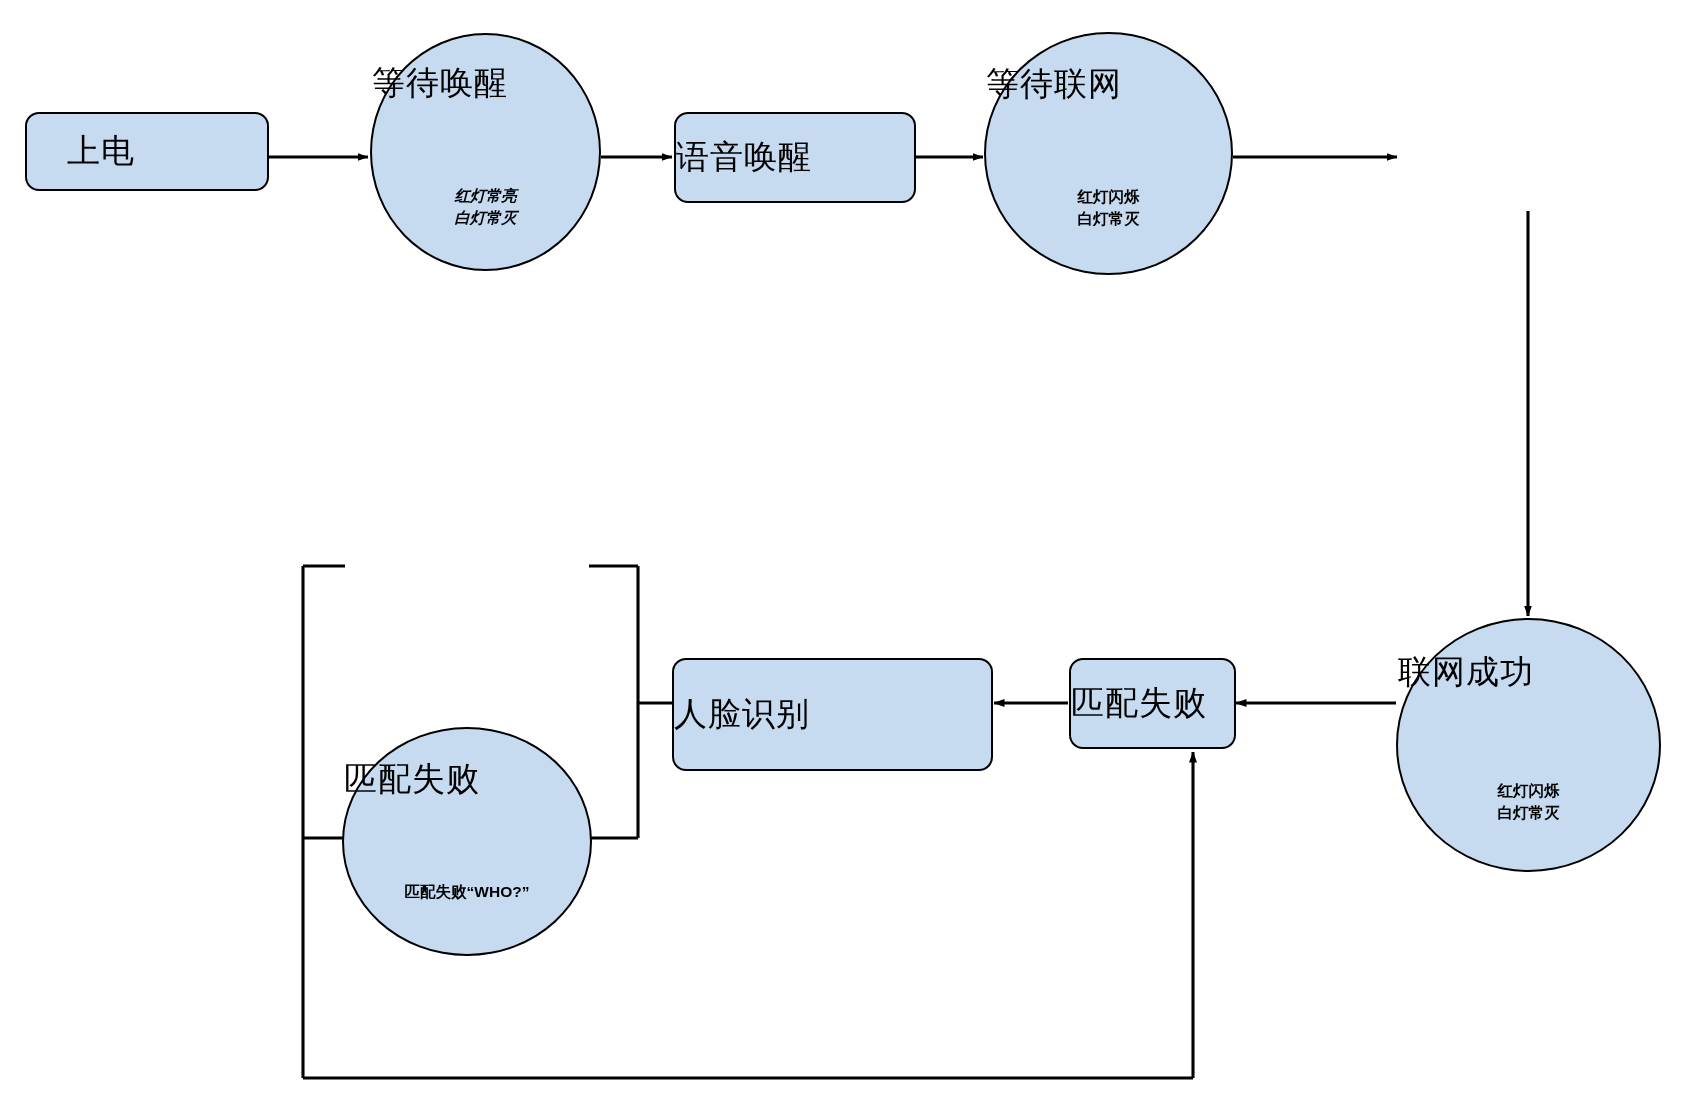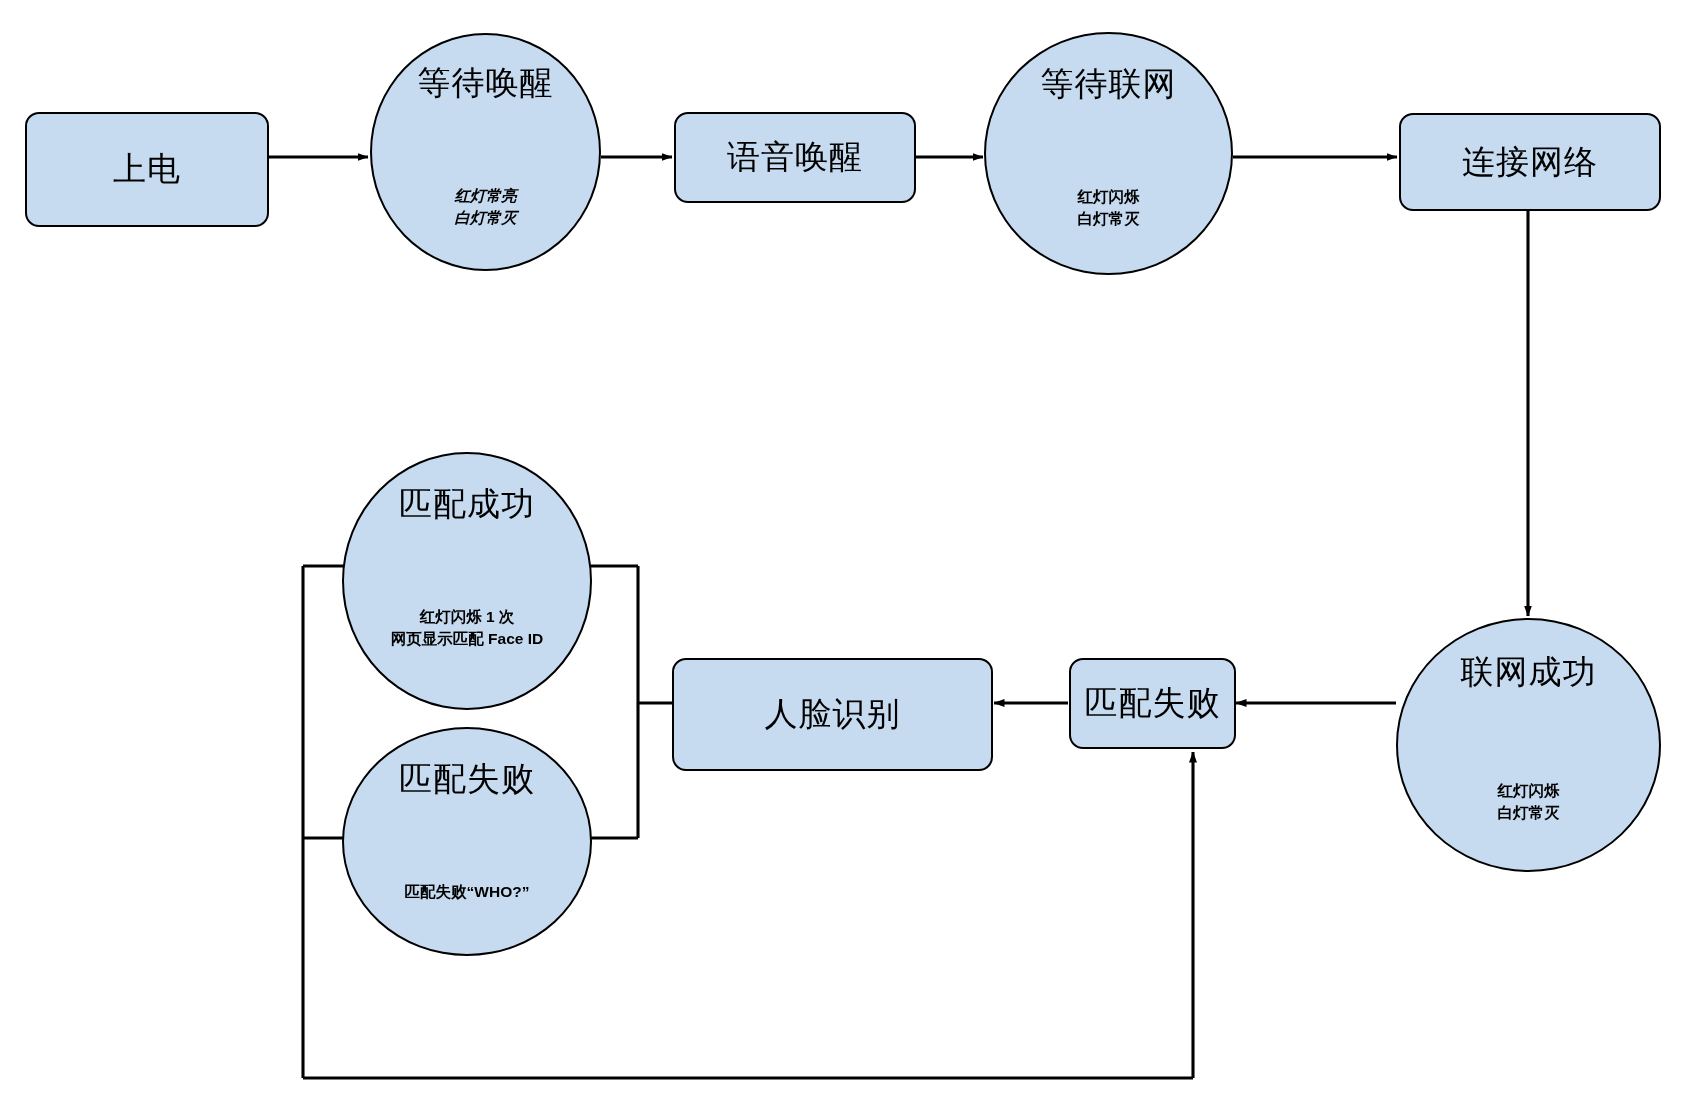--- a/index.html
+++ b/index.html
@@ -27,21 +27,21 @@
     height: 1108px;
     pointer-events: none;
   }
   .node {
     position: absolute;
     box-sizing: border-box;
     background: #c6dbf0;
     border: 2.4px solid #000000;
     display: flex;
     flex-direction: column;
-    align-items: center;
+    align-items: flex-start;
     text-align: center;
     z-index: 2;
   }
   .node.proc {
     border-radius: 14px;
     justify-content: center;
   }
   .node.state {
     border-radius: 50%;
     justify-content: flex-start;
@@ -104,21 +104,21 @@
 
       <line x1="345" y1="566" x2="303" y2="566"></line>
       <line x1="345" y1="838" x2="303" y2="838"></line>
       <line x1="303" y1="566" x2="303" y2="1078"></line>
 
       <line x1="303" y1="1078" x2="1193" y2="1078"></line>
       <line x1="1193" y1="1078" x2="1193" y2="752" marker-end="url(#arrowhead)"></line>
     </g>
   </svg>
 
-  <div class="node proc" style="left:25px; top:112px; width:244px; height:115px;">
+  <div class="node proc" style="left:25px; top:112px; width:244px; height:79px;padding-left:40px;">
     <span class="title">上电</span>
   </div>
 
   <div class="node state" style="left:370px; top:33px; width:231px; height:238px;">
     <span class="title">等待唤醒</span>
     <div class="sub-wrap" style="top:150px;font-style:italic;">
       <span class="sub">红灯常亮</span>
       <span class="sub">白灯常灭</span>
     </div>
   </div>
@@ -128,47 +128,37 @@
   </div>
 
   <div class="node state" style="left:984px; top:32px; width:249px; height:243px;">
     <span class="title">等待联网</span>
     <div class="sub-wrap" style="top:152px;">
       <span class="sub">红灯闪烁</span>
       <span class="sub">白灯常灭</span>
     </div>
   </div>
 
-  <div class="node proc" style="left:1399px; top:113px; width:262px; height:98px;">
-    <span class="title">连接网络</span>
-  </div>
 
   <div class="node state" style="left:1396px; top:618px; width:265px; height:254px;">
     <span class="title">联网成功</span>
     <div class="sub-wrap" style="top:160px;">
       <span class="sub">红灯闪烁</span>
       <span class="sub">白灯常灭</span>
     </div>
   </div>
 
   <div class="node proc" style="left:1069px; top:658px; width:167px; height:91px;">
     <span class="title">匹配失败</span>
   </div>
 
   <div class="node proc" style="left:672px; top:658px; width:321px; height:113px;">
     <span class="title">人脸识别</span>
   </div>
 
-  <div class="node state" style="left:342px; top:452px; width:250px; height:258px;">
-    <span class="title">匹配成功</span>
-    <div class="sub-wrap" style="top:152px;">
-      <span class="sub">红灯闪烁 1 次</span>
-      <span class="sub">网页显示匹配 Face ID</span>
-    </div>
-  </div>
 
   <div class="node state" style="left:342px; top:727px; width:250px; height:229px;">
     <span class="title">匹配失败</span>
     <div class="sub-wrap" style="top:152px;">
       <span class="sub">匹配失败“WHO?”</span>
     </div>
   </div>
 
 </div>
 

